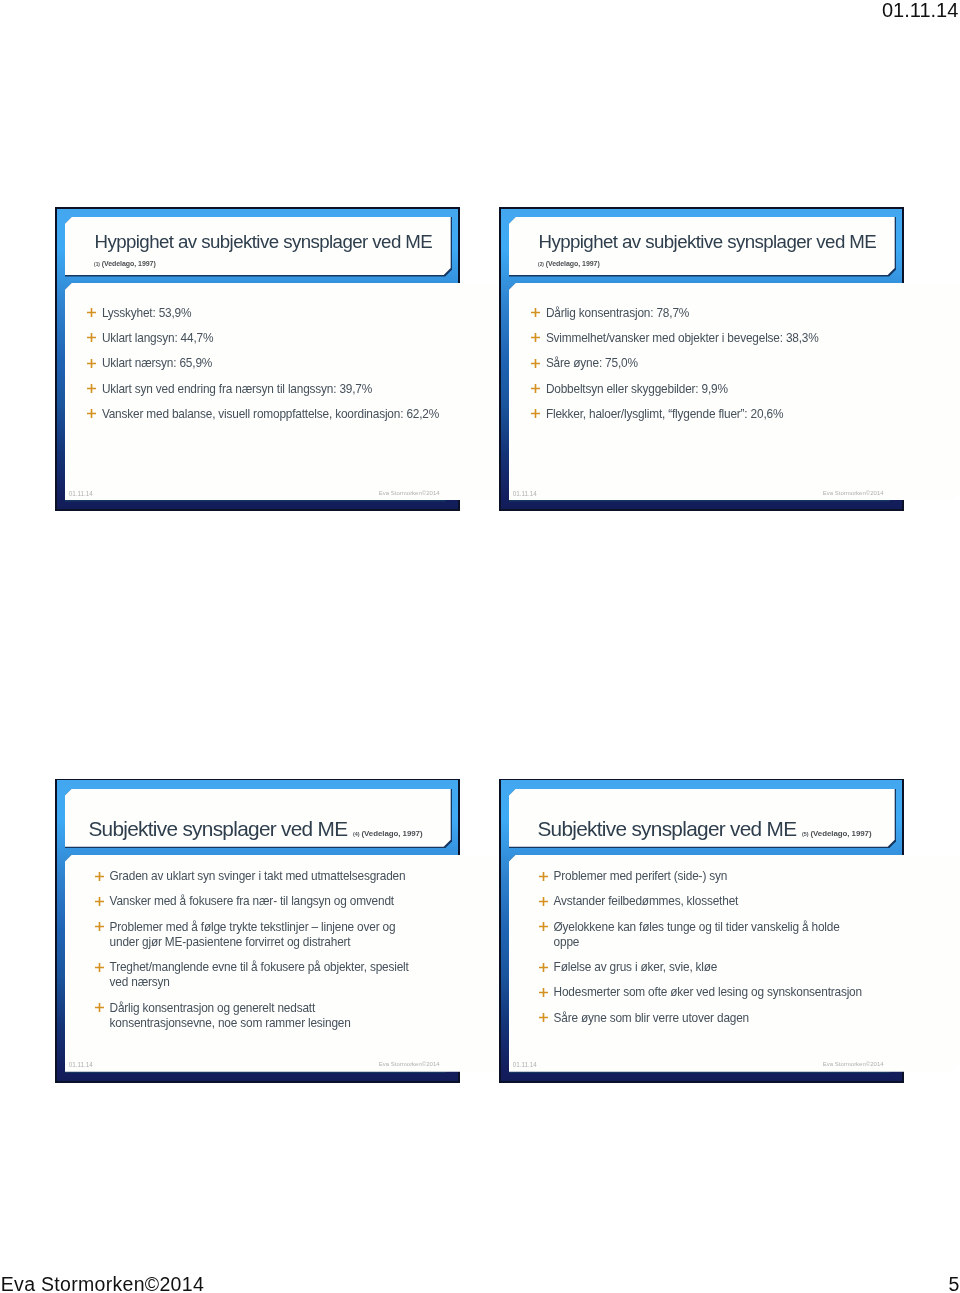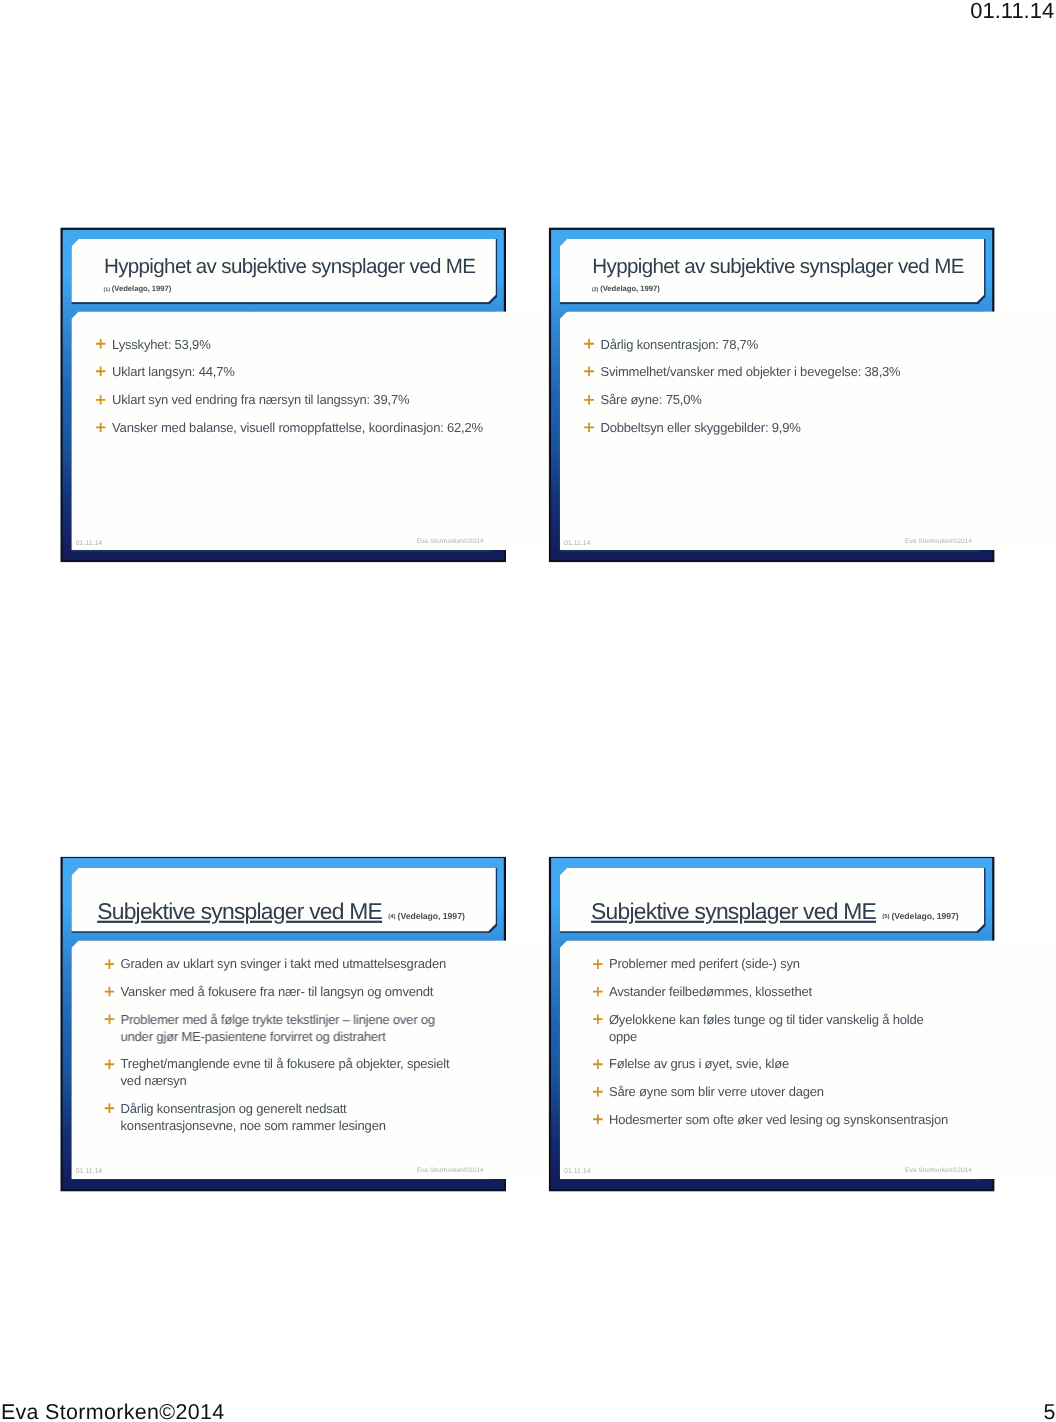--- a/index.html
+++ b/index.html
@@ -26,21 +26,21 @@
             clip-path:polygon(7px 0,100% 0,100% calc(100% - 7px),calc(100% - 7px) 100%,0 100%,0 7px);}
   .bodybox{position:absolute;left:9.7px;top:76px;width:452px;height:217px;background:#fefefd;
             -webkit-clip-path:polygon(7px 0,100% 0,100% calc(100% - 7px),calc(100% - 7px) 100%,0 100%,0 7px);
             clip-path:polygon(7px 0,100% 0,100% calc(100% - 7px),calc(100% - 7px) 100%,0 100%,0 7px);}
   .stitle{position:absolute;left:29.8px;top:14px;color:#2e3e4c;white-space:nowrap;font-weight:400;font-size:18.7px;letter-spacing:-0.58px;}
   .ssub{position:absolute;left:29.4px;top:43.3px;color:#4b4f52;white-space:nowrap;font-weight:700;font-size:7px;letter-spacing:-0.05px;}
   .subnum{font-size:4.8px;vertical-align:0.2px;letter-spacing:0;}
   .subcite{margin-left:1.7px;margin-top:42px;}
   .titleline{position:absolute;left:23.7px;top:28px;white-space:nowrap;}
   .slide.s4 .titleline{left:28.7px;}
-  .slide.big .stitle{position:static;font-size:20.8px;letter-spacing:-0.7px;text-decoration:underline;}
+  .slide.big .stitle{position:static;font-size:20.8px;letter-spacing:-0.7px;}
   .slide.big .ssub{position:static;font-size:7.9px;vertical-align:0;margin-left:5.6px;}
   .slide.big .subnum{font-size:5.4px;}
   .slide.big .subcite{margin-left:1.9px;}
   .bullets{position:absolute;left:13.4px;top:22.8px;width:362px;margin:0;padding:0;list-style:none;}
   .slide.big .bullets{left:21.1px;top:14.4px;width:352px;}
   .bl{position:relative;color:#45505a;font-size:11.85px;line-height:15.1px;padding-left:23.8px;margin-bottom:10.2px;letter-spacing:-0.18px;}
   .blline{display:block;white-space:nowrap;}
   .plus{position:absolute;left:8.9px;top:2.4px;width:9px;height:9px;}
   .plus svg{display:block;}
   .sfl{position:absolute;left:4.1px;top:206.5px;color:#b0b0b0;font-size:6.3px;white-space:nowrap;}
@@ -79,20 +79,28 @@
                 </svg>
               </span>
               <span class="blline">Uklart langsyn: 44,7%</span>
             </li>
             <li class="bl">
               <span class="plus">
                 <svg width="9" height="9" viewBox="0 0 18 18" aria-hidden="true">
                   <path d="M7.4 0 H10.6 V7.4 H18 V10.6 H10.6 V18 H7.4 V10.6 H0 V7.4 H7.4 Z" fill="#D4911F"></path>
                 </svg>
               </span>
+              <span class="blline">Uklart nærsyn: 65,9%</span>
+            </li>
+            <li class="bl">
+              <span class="plus">
+                <svg width="9" height="9" viewBox="0 0 18 18" aria-hidden="true">
+                  <path d="M7.4 0 H10.6 V7.4 H18 V10.6 H10.6 V18 H7.4 V10.6 H0 V7.4 H7.4 Z" fill="#D4911F"></path>
+                </svg>
+              </span>
               <span class="blline">Uklart syn ved endring fra nærsyn til langssyn: 39,7%</span>
             </li>
             <li class="bl">
               <span class="plus">
                 <svg width="9" height="9" viewBox="0 0 18 18" aria-hidden="true">
                   <path d="M7.4 0 H10.6 V7.4 H18 V10.6 H10.6 V18 H7.4 V10.6 H0 V7.4 H7.4 Z" fill="#D4911F"></path>
                 </svg>
               </span>
               <span class="blline">Vansker med balanse, visuell romoppfattelse, koordinasjon: 62,2%</span>
             </li>
@@ -136,20 +144,28 @@
               <span class="blline">Såre øyne: 75,0%</span>
             </li>
             <li class="bl">
               <span class="plus">
                 <svg width="9" height="9" viewBox="0 0 18 18" aria-hidden="true">
                   <path d="M7.4 0 H10.6 V7.4 H18 V10.6 H10.6 V18 H7.4 V10.6 H0 V7.4 H7.4 Z" fill="#D4911F"></path>
                 </svg>
               </span>
               <span class="blline">Dobbeltsyn eller skyggebilder: 9,9%</span>
             </li>
+            <li class="bl">
+              <span class="plus">
+                <svg width="9" height="9" viewBox="0 0 18 18" aria-hidden="true">
+                  <path d="M7.4 0 H10.6 V7.4 H18 V10.6 H10.6 V18 H7.4 V10.6 H0 V7.4 H7.4 Z" fill="#D4911F"></path>
+                </svg>
+              </span>
+              <span class="blline">Flekker, haloer/lysglimt, “flygende fluer”: 20,6%</span>
+            </li>
           </ul>
           <span class="sfl">01.11.14</span>
           <span class="sfr">Eva Stormorken©2014</span>
         </div>
       </div>
       <div class="slide big s3" style="left: 55px; top: 778.8px;">
         <div class="frame"></div>
         <div class="boxshadow sh-title"></div>
         <div class="boxshadow sh-body"></div>
         <div class="titlebox">
@@ -238,37 +254,37 @@
               </span>
               <span class="blline">Øyelokkene kan føles tunge og til tider vanskelig å holde</span>
               <span class="blline">oppe</span>
             </li>
             <li class="bl">
               <span class="plus">
                 <svg width="9" height="9" viewBox="0 0 18 18" aria-hidden="true">
                   <path d="M7.4 0 H10.6 V7.4 H18 V10.6 H10.6 V18 H7.4 V10.6 H0 V7.4 H7.4 Z" fill="#D4911F"></path>
                 </svg>
               </span>
-              <span class="blline">Følelse av grus i øyet, svie, kløe</span>
+              <span class="blline">Følelse av grus i øker, svie, kløe</span>
+            </li>
+            <li class="bl">
+              <span class="plus">
+                <svg width="9" height="9" viewBox="0 0 18 18" aria-hidden="true">
+                  <path d="M7.4 0 H10.6 V7.4 H18 V10.6 H10.6 V18 H7.4 V10.6 H0 V7.4 H7.4 Z" fill="#D4911F"></path>
+                </svg>
+              </span>
+              <span class="blline">Hodesmerter som ofte øker ved lesing og synskonsentrasjon</span>
             </li>
             <li class="bl">
               <span class="plus">
                 <svg width="9" height="9" viewBox="0 0 18 18" aria-hidden="true">
                   <path d="M7.4 0 H10.6 V7.4 H18 V10.6 H10.6 V18 H7.4 V10.6 H0 V7.4 H7.4 Z" fill="#D4911F"></path>
                 </svg>
               </span>
               <span class="blline">Såre øyne som blir verre utover dagen</span>
-            </li>
-            <li class="bl">
-              <span class="plus">
-                <svg width="9" height="9" viewBox="0 0 18 18" aria-hidden="true">
-                  <path d="M7.4 0 H10.6 V7.4 H18 V10.6 H10.6 V18 H7.4 V10.6 H0 V7.4 H7.4 Z" fill="#D4911F"></path>
-                </svg>
-              </span>
-              <span class="blline">Hodesmerter som ofte øker ved lesing og synskonsentrasjon</span>
             </li>
           </ul>
           <span class="sfl">01.11.14</span>
           <span class="sfr">Eva Stormorken©2014</span>
         </div>
       </div>
     </div>
   <div class="botleft">Eva Stormorken©2014</div>
   <div class="botright">5</div>
 </div>

